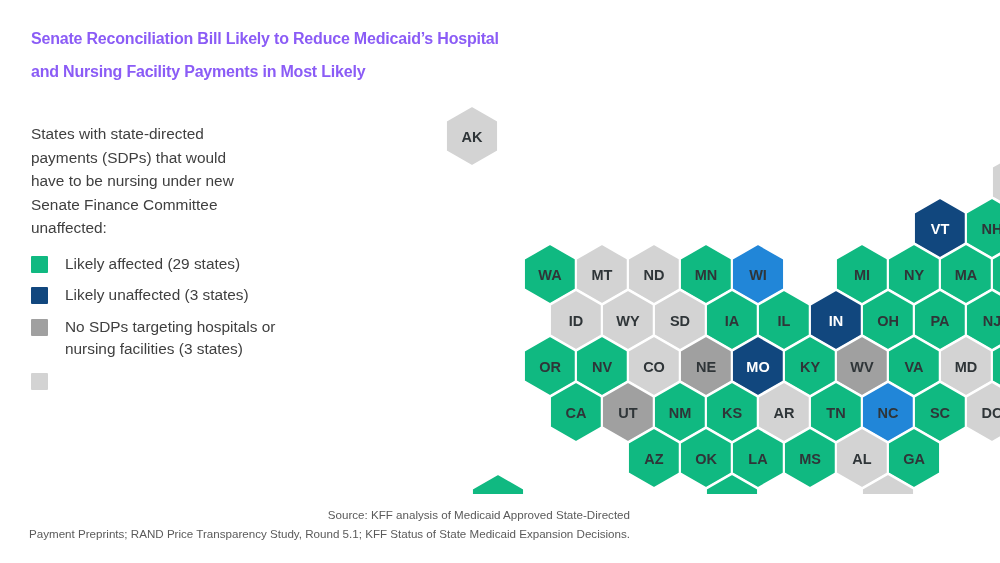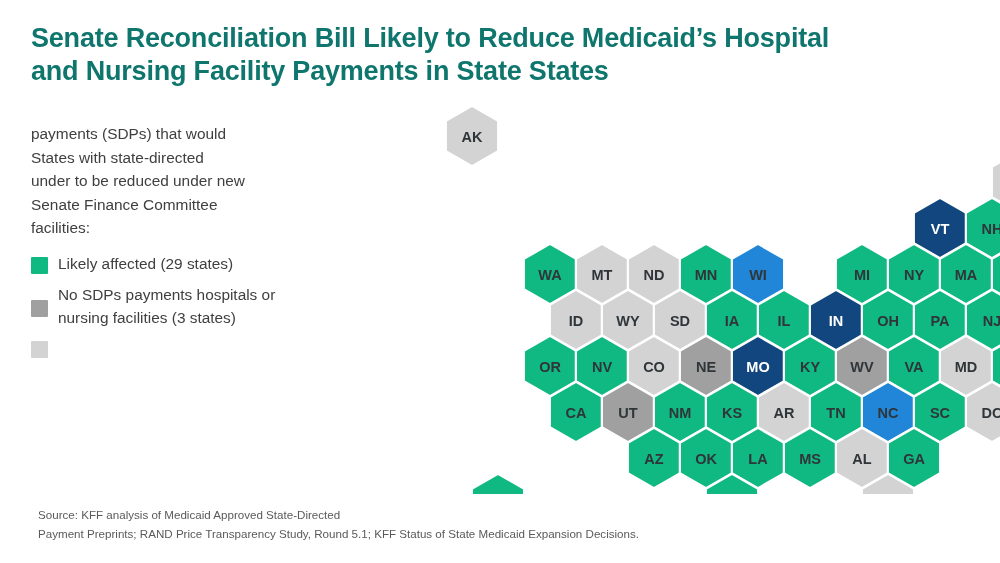--- a/index.html
+++ b/index.html
@@ -18,69 +18,71 @@
   #page {
     position: absolute;
     inset: 0;
     background: #ffffff;
   }
   #title {
     position: absolute;
     left: 31px;
     top: 22px;
     width: 930px;
-    font-size: 27px;
+    font-size: 16px;
     font-weight: bold;
     line-height: 33px;
     letter-spacing: -0.2px;
-    color: #0f766e;
+    color: #8b5cf6;
   }
   #title .tline { display: block; white-space: nowrap; }
 
   #legend {
     position: absolute;
     left: 31px;
     top: 122px;
     width: 310px;
   }
   #legend-intro {
     font-size: 15.4px;
     line-height: 23.5px;
     color: #3f3f3f;
     margin-bottom: 13px;
   }
   #legend-intro .lline { display: block; white-space: nowrap; }
 
   .legend-item {
     display: flex;
-    align-items: center;
+    align-items: flex-start;
     margin-bottom: 9px;
+    gap: 7px;
   }
   .legend-swatch {
     width: 17px;
     height: 17px;
     flex: 0 0 17px;
     margin-top: 3px;
     margin-right: 10px;
     border-radius: 1px;
   }
   .legend-label {
     font-size: 15.4px;
     line-height: 22.5px;
     color: #3f3f3f;
   }
   .legend-label .lline { display: block; white-space: nowrap; }
 
   #source {
     position: absolute;
-    left: 38px;
+    left: 29px;
     top: 505px;
     font-size: 11.6px;
     line-height: 19px;
     color: #5a5a5a;
+    text-align: right;
   }
   #source .sline { display: block; white-space: nowrap; }
 
   #map-wrap {
     position: absolute;
     left: 320px;
     top: 84px;
     width: 680px;
     height: 410px;
   }
@@ -95,42 +97,48 @@
     pointer-events: none;
   }
 </style>
 </head>
 <body>
 
 <div id="page">
 
   <div id="title">
     <span class="tline">Senate Reconciliation Bill Likely to Reduce Medicaid’s Hospital</span>
-    <span class="tline">and Nursing Facility Payments in State States</span>
+    <span class="tline">and Nursing Facility Payments in Most Likely</span>
   </div>
 
   <div id="legend">
     <div id="legend-intro">
+      <span class="lline">States with state-directed</span>
       <span class="lline">payments (SDPs) that would</span>
-      <span class="lline">States with state-directed</span>
-      <span class="lline">under to be reduced under new</span>
+      <span class="lline">have to be nursing under new</span>
       <span class="lline">Senate Finance Committee</span>
-      <span class="lline">facilities:</span>
+      <span class="lline">unaffected:</span>
     </div>
     <div id="legend-items">
         <div class="legend-item">
           <span class="legend-swatch" style="background: rgb(16, 185, 129);"></span>
           <span class="legend-label">
             <span class="lline">Likely affected (29 states)</span>
           </span>
         </div>
         <div class="legend-item">
+          <span class="legend-swatch" style="background: rgb(17, 71, 126);"></span>
+          <span class="legend-label">
+            <span class="lline">Likely unaffected (3 states)</span>
+          </span>
+        </div>
+        <div class="legend-item">
           <span class="legend-swatch" style="background: rgb(160, 160, 160);"></span>
           <span class="legend-label">
-            <span class="lline">No SDPs payments hospitals or</span>
+            <span class="lline">No SDPs targeting hospitals or</span>
             <span class="lline">nursing facilities (3 states)</span>
           </span>
         </div>
         <div class="legend-item">
           <span class="legend-swatch" style="background: rgb(211, 211, 211);"></span>
           <span class="legend-label">
           </span>
         </div>
       </div>
   </div>

